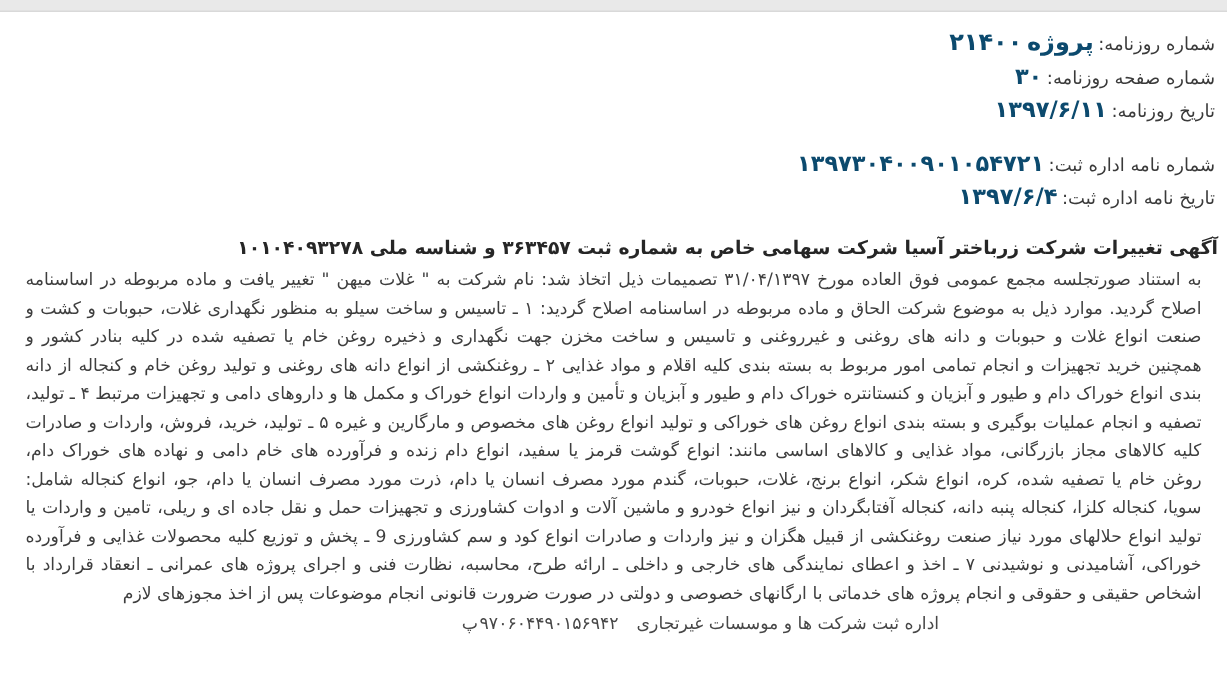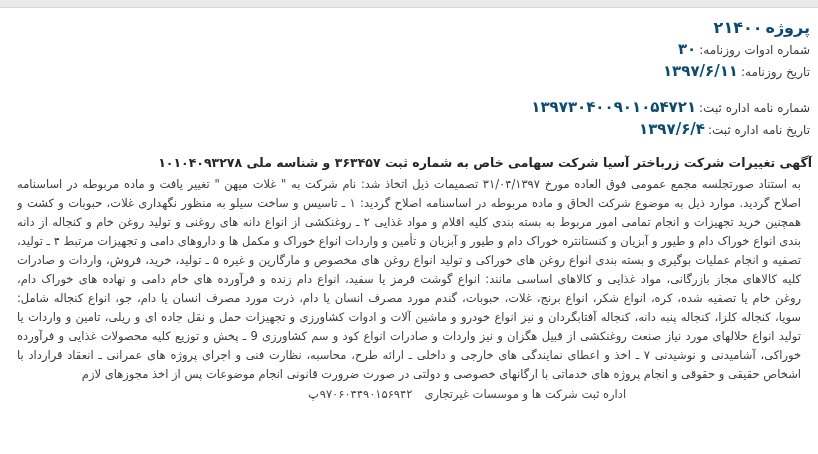--- a/index.html
+++ b/index.html
@@ -82,25 +82,26 @@
     margin-left:12px;
   }
 </style>
 </head>
 <body>
 
 <div class="edge-strip"></div>
 
 <div class="header">
   <div class="hrow first">
+    <span class="hlabel">شماره روزنامه:</span>
     <span class="hvalue big">پروژه</span>
     <span class="hvalue big ltr">۲۱۴۰۰</span>
   </div>
   <div class="hrow">
-    <span class="hlabel">شماره ادوات روزنامه:</span>
+    <span class="hlabel">شماره صفحه روزنامه:</span>
     <span class="hvalue ltr">۳۰</span>
   </div>
   <div class="hrow">
     <span class="hlabel">تاریخ روزنامه:</span>
     <span class="hvalue ltr">۱۳۹۷/۶/۱۱</span>
   </div>
 
   <div class="letter-block">
     <div class="hrow">
       <span class="hlabel">شماره نامه اداره ثبت:</span>
@@ -111,20 +112,21 @@
       <span class="hvalue ltr">۱۳۹۷/۶/۴</span>
     </div>
   </div>
 </div>
 
 <div class="title">آگهی تغییرات شرکت زرباختر آسیا شرکت سهامی خاص به شماره ثبت ۳۶۳۴۵۷ و شناسه ملی ۱۰۱۰۴۰۹۳۲۷۸</div>
 
 <div class="body-text">
   <div class="jline">به استناد صورتجلسه مجمع عمومی فوق العاده مورخ ۳۱/۰۴/۱۳۹۷ تصمیمات ذیل اتخاذ شد: نام شرکت به " غلات میهن " تغییر یافت و ماده مربوطه در اساسنامه</div>
   <div class="jline">اصلاح گردید. موارد ذیل به موضوع شرکت الحاق و ماده مربوطه در اساسنامه اصلاح گردید: ۱ ـ تاسیس و ساخت سیلو به منظور نگهداری غلات، حبوبات و کشت و</div>
+  <div class="jline">صنعت انواع غلات و حبوبات و دانه های روغنی و غیرروغنی و تاسیس و ساخت مخزن جهت نگهداری و ذخیره روغن خام یا تصفیه شده در کلیه بنادر کشور و</div>
   <div class="jline">همچنین خرید تجهیزات و انجام تمامی امور مربوط به بسته بندی کلیه اقلام و مواد غذایی ۲ ـ روغنکشی از انواع دانه های روغنی و تولید روغن خام و کنجاله از دانه</div>
   <div class="jline">بندی انواع خوراک دام و طیور و آبزیان و کنستانتره خوراک دام و طیور و آبزیان و تأمین و واردات انواع خوراک و مکمل ها و داروهای دامی و تجهیزات مرتبط ۴ ـ تولید،</div>
   <div class="jline">تصفیه و انجام عملیات بوگیری و بسته بندی انواع روغن های خوراکی و تولید انواع روغن های مخصوص و مارگارین و غیره ۵ ـ تولید، خرید، فروش، واردات و صادرات</div>
   <div class="jline">کلیه کالاهای مجاز بازرگانی، مواد غذایی و کالاهای اساسی مانند: انواع گوشت قرمز یا سفید، انواع دام زنده و فرآورده های خام دامی و نهاده های خوراک دام،</div>
   <div class="jline">روغن خام یا تصفیه شده، کره، انواع شکر، انواع برنج، غلات، حبوبات، گندم مورد مصرف انسان یا دام، ذرت مورد مصرف انسان یا دام، جو، انواع کنجاله شامل: کنجاله</div>
   <div class="jline">سویا، کنجاله کلزا، کنجاله پنبه دانه، کنجاله آفتابگردان و نیز انواع خودرو و ماشین آلات و ادوات کشاورزی و تجهیزات حمل و نقل جاده ای و ریلی، تامین و واردات یا</div>
   <div class="jline">تولید انواع حلالهای مورد نیاز صنعت روغنکشی از قبیل هگزان و نیز واردات و صادرات انواع کود و سم کشاورزی 9 ـ پخش و توزیع کلیه محصولات غذایی و فرآورده های</div>
   <div class="jline">خوراکی، آشامیدنی و نوشیدنی ۷ ـ اخذ و اعطای نمایندگی های خارجی و داخلی ـ ارائه طرح، محاسبه، نظارت فنی و اجرای پروژه های عمرانی ـ انعقاد قرارداد با</div>
   <div class="jline last">اشخاص حقیقی و حقوقی و انجام پروژه های خدماتی با ارگانهای خصوصی و دولتی در صورت ضرورت قانونی انجام موضوعات پس از اخذ مجوزهای لازم</div>
 </div>

